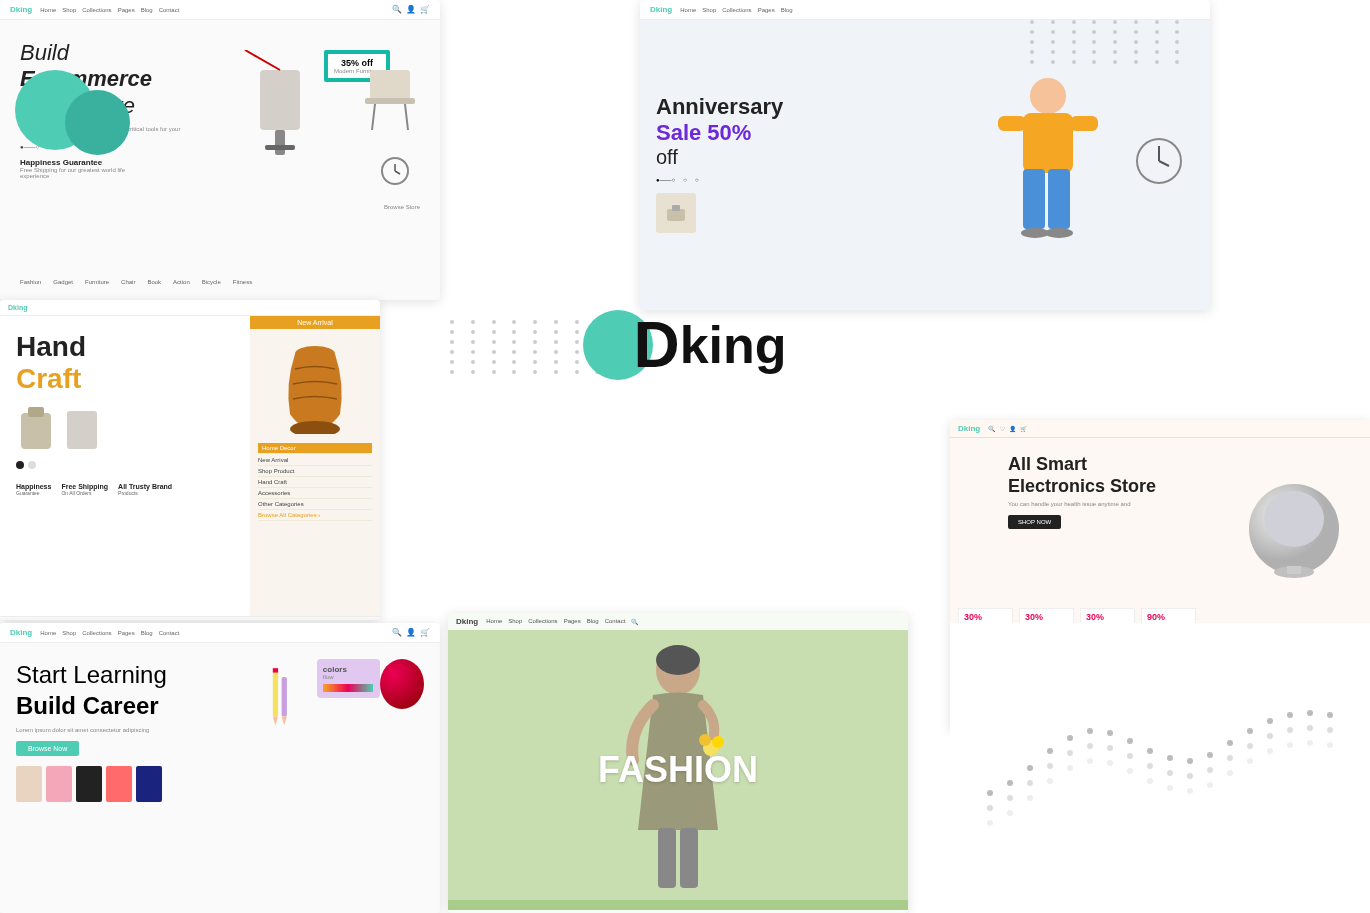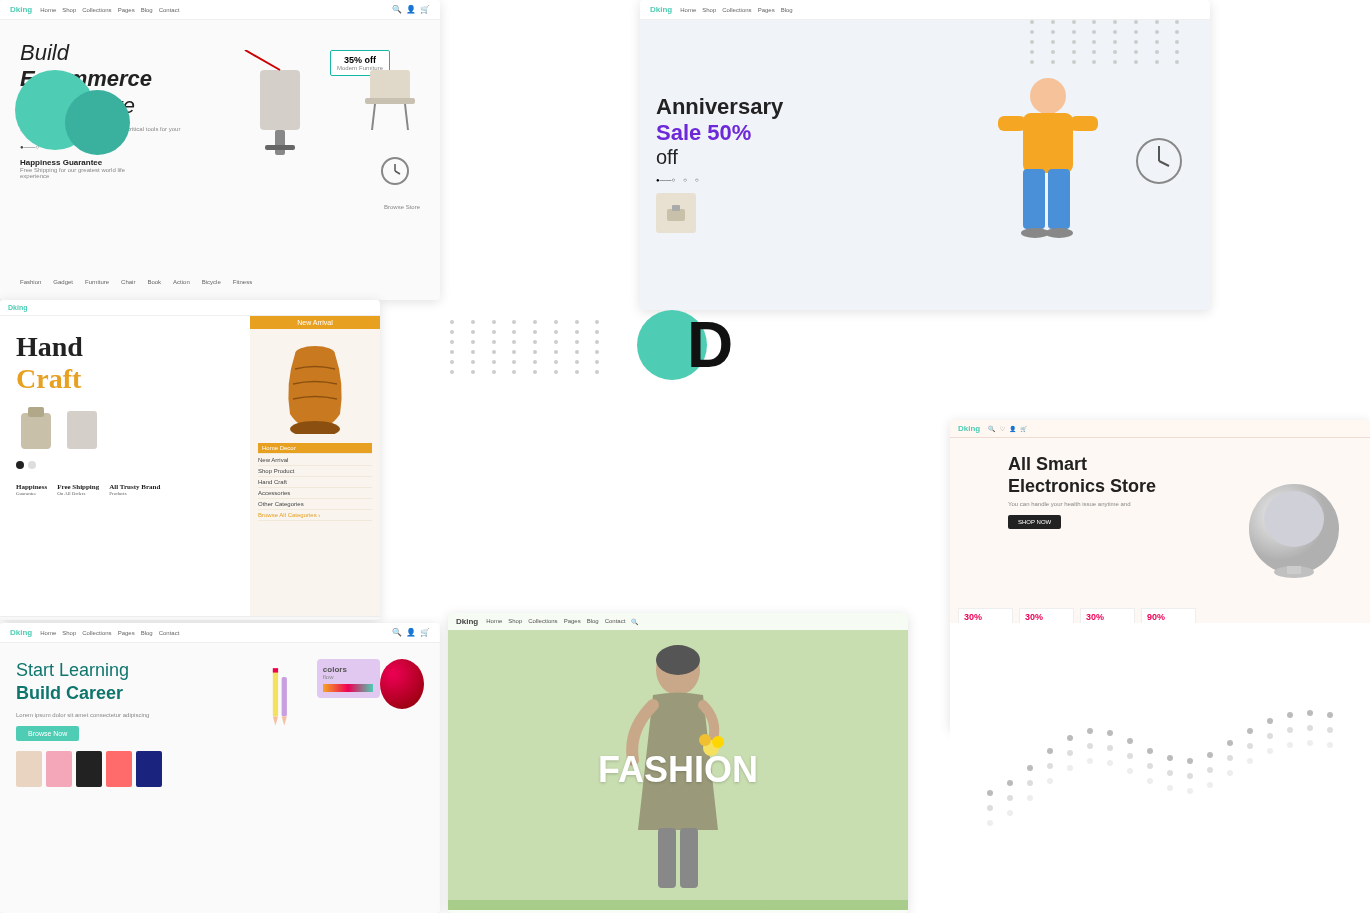--- a/index.html
+++ b/index.html
@@ -240,21 +240,21 @@
       margin-top: 10px;
       font-size: 6px;
       color: #444;
     }
 
     .badge-35 {
       position: absolute;
       top: 20px;
       right: 30px;
       background: #fff;
-      border: 1px solid #14b8a6;
+      border: 4px solid #14b8a6;
       padding: 4px 6px;
       font-size: 7px;
       border-radius: 2px;
       text-align: center;
     }
 
     .categories-bar {
       position: absolute;
       bottom: 15px;
       left: 20px;
@@ -279,21 +279,20 @@
     .hc-hero {
       display: flex;
       height: calc(100% - 20px);
     }
 
     .hc-left {
       flex: 1;
       padding: 16px;
       background: #fff;
       position: relative;
-      font-family: Liberation Serif, serif;
     }
 
     .hc-title {
       font-size: 28px;
       font-weight: 900;
       color: #222;
       line-height: 1.1;
     }
 
     .hc-craft {
@@ -504,22 +503,22 @@
       padding: 16px;
       gap: 16px;
       height: calc(100% - 24px);
     }
 
     .learn-text {
       flex: 1;
     }
 
     .learn-headline {
-      font-size: 18px;
-      color: #0f766e;
+      font-size: 24px;
+      color: #000000;
       line-height: 1.3;
     }
 
     .learn-headline strong {
       font-weight: 900;
     }
 
     .learn-sub {
       font-size: 6px;
       color: #888;
@@ -843,20 +842,21 @@
           <div class="sdot"></div>
       </div>
     </div>
   </div>
 
   <div class="center-logo">
     <div class="logo-wrapper">
       <div class="logo-circle"></div>
       <div class="logo-text-wrapper">
         <span class="logo-d">D</span>
+        <span class="logo-king">king</span>
       </div>
     </div>
   </div>
 
   <div class="panel panel-mid-left">
     <div class="hc-nav">
       <span style="font-weight: 700; font-size: 7px; color: #4ecdb4;">Dking</span>
     </div>
     <div class="hc-hero">
       <div class="hc-left">

